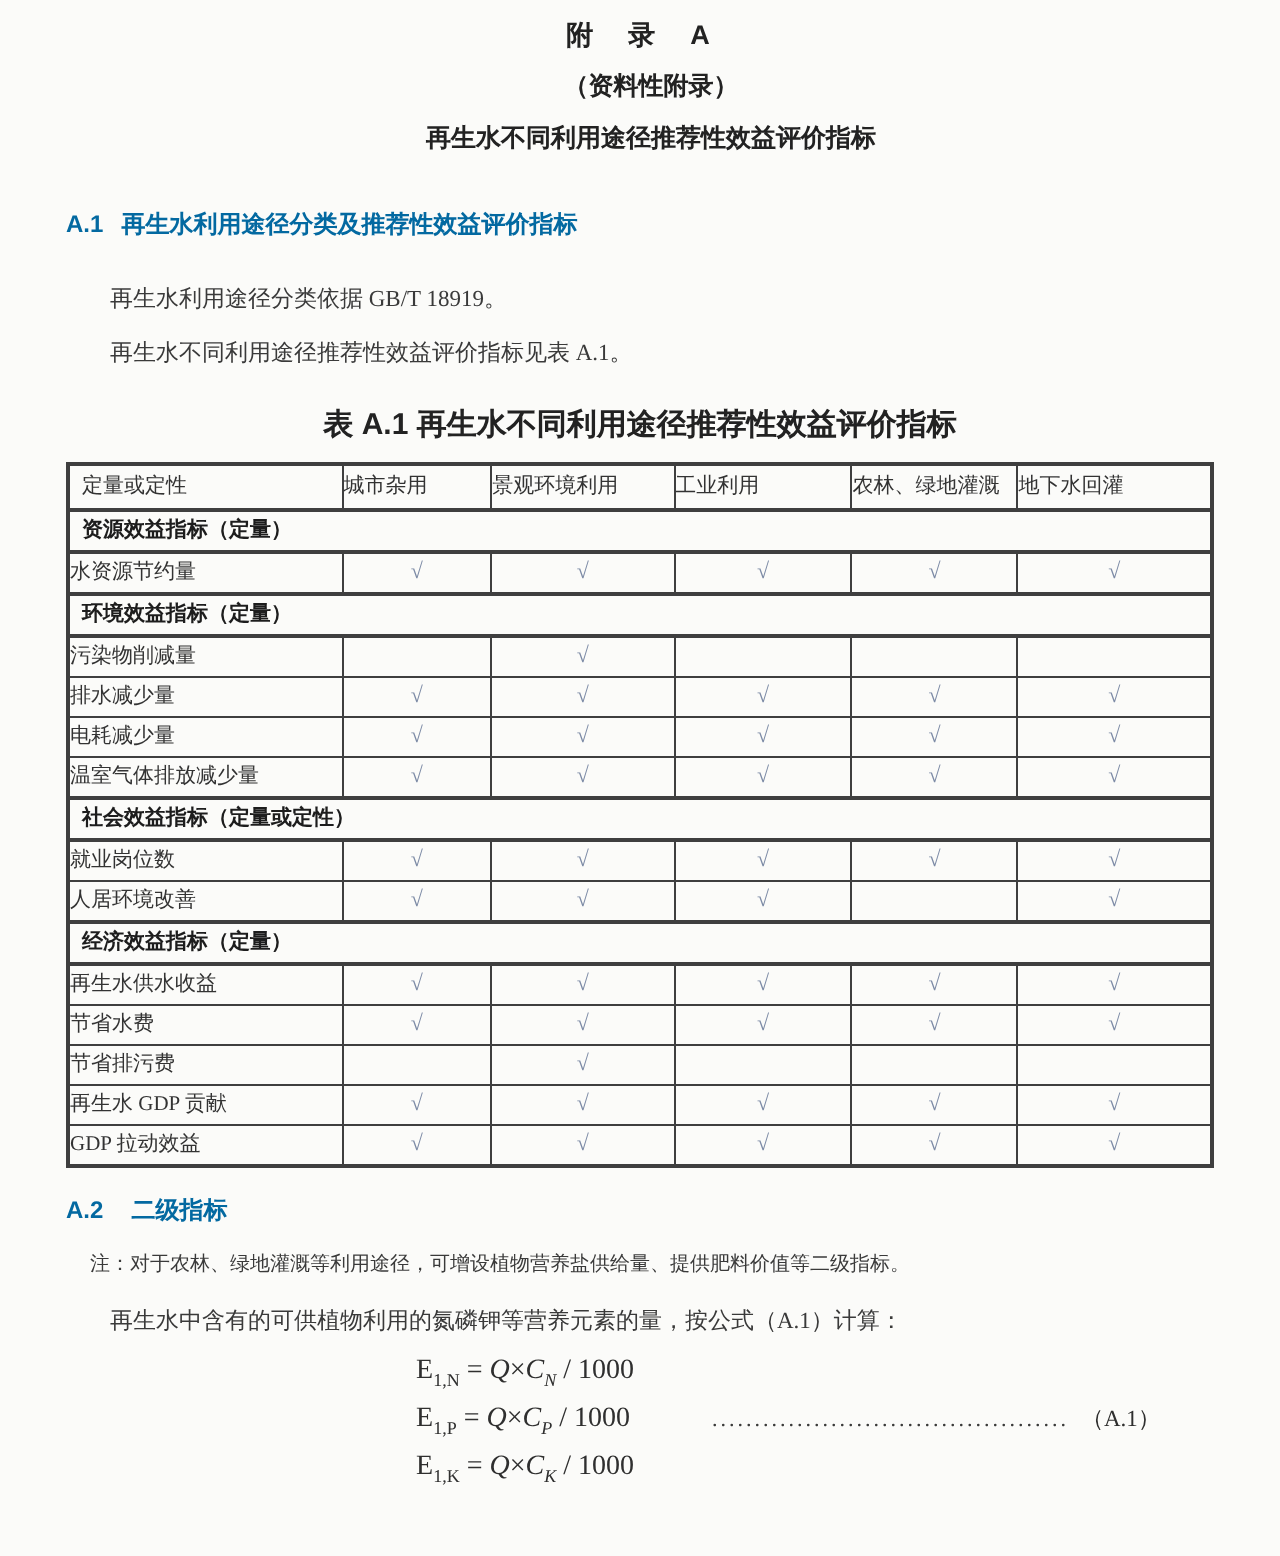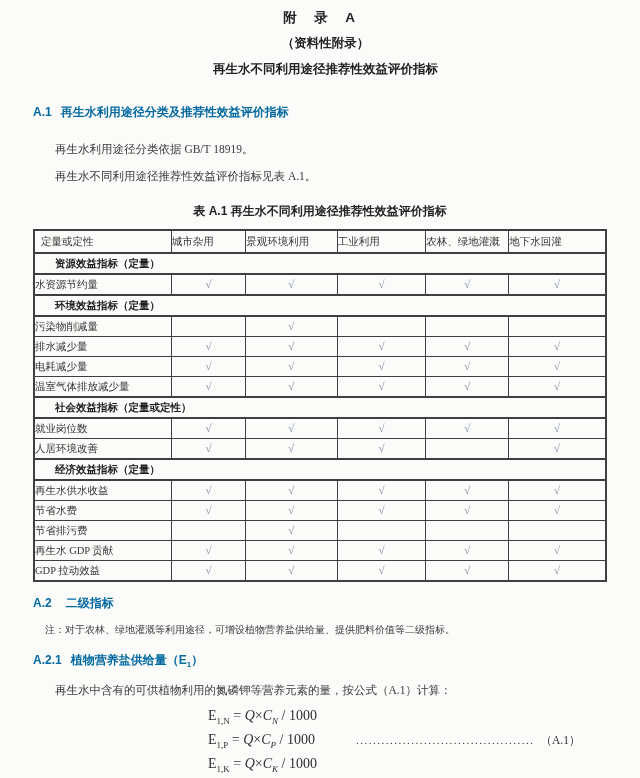--- a/index.html
+++ b/index.html
@@ -63,21 +63,21 @@
     margin-right: 35px;
     margin-top: 11px;
     color: #3a3a3a;
   }
   
   .tbl-caption {
     margin-top: 19px;
     text-align: center;
     font-family: "Liberation Sans", "DejaVu Sans", sans-serif;
     font-weight: bold;
-    font-size: 12px;
+    font-size: 15px;
     color: #222;
   }
   table.benefit {
     margin-left: 33px;
     margin-top: 9px;
     width: 574px;
     border-collapse: collapse;
     table-layout: fixed;
     font-size: 10.5px;
     color: #333;
@@ -95,21 +95,21 @@
     height: 21px;
     border-bottom-width: 2px;
   }
   table.benefit th.label-col { text-align: left; padding-left: 6px; }
   td.label-cell { text-align: left; padding-left: 6px; }
   td.check-cell { text-align: center; color: #7d8ba6; font-size: 11px; }
   tr.section-row td {
     font-family: "Liberation Sans", "DejaVu Sans", sans-serif;
     font-weight: bold;
     text-align: left;
-    padding-left: 20px;
+    padding-left: 6px;
     color: #1d1d1d;
     border-top-width: 2px;
     border-bottom-width: 2px;
   }
   col.c1 { width: 24%; }
   col.c2 { width: 13%; }
   col.c3 { width: 16%; }
   col.c4 { width: 15.5%; }
   col.c5 { width: 14.5%; }
   col.c6 { width: 17%; }
@@ -283,23 +283,20 @@
           <td class="check-cell">√</td>
         </tr>
       </tbody>
   </table>
 
   <div class="h-sect h-a2">
     <span class="h-num">A.2</span><span>二级指标</span>
   </div>
   <div class="notepara">注：对于农林、绿地灌溉等利用途径，可增设植物营养盐供给量、提供肥料价值等二级指标。</div>
 
-  <div class="h-sect h-a21">
-    <span class="h-num">A.2.1</span><span><span>植物营养盐供给量（E</span><sub style="font-size:8px">1</sub><span>）</span></span>
-  </div>
   <div class="bodypara p-a21">再生水中含有的可供植物利用的氮磷钾等营养元素的量，按公式（A.1）计算：</div>
 
   <div class="formula-block">
       <div class="formula-line">
         <span class="math"><span>E</span><sub>1,N</sub><span> = </span><span class="var">Q</span><span>×</span><span class="var">C</span><sub class="var">N</sub><span> / 1000</span></span>
       </div>
       <div class="formula-line">
         <span class="math"><span>E</span><sub>1,P</sub><span> = </span><span class="var">Q</span><span>×</span><span class="var">C</span><sub class="var">P</sub><span> / 1000</span></span>
         <span class="dots">..........................................</span>
         <span class="eq-label">（A.1）</span>

